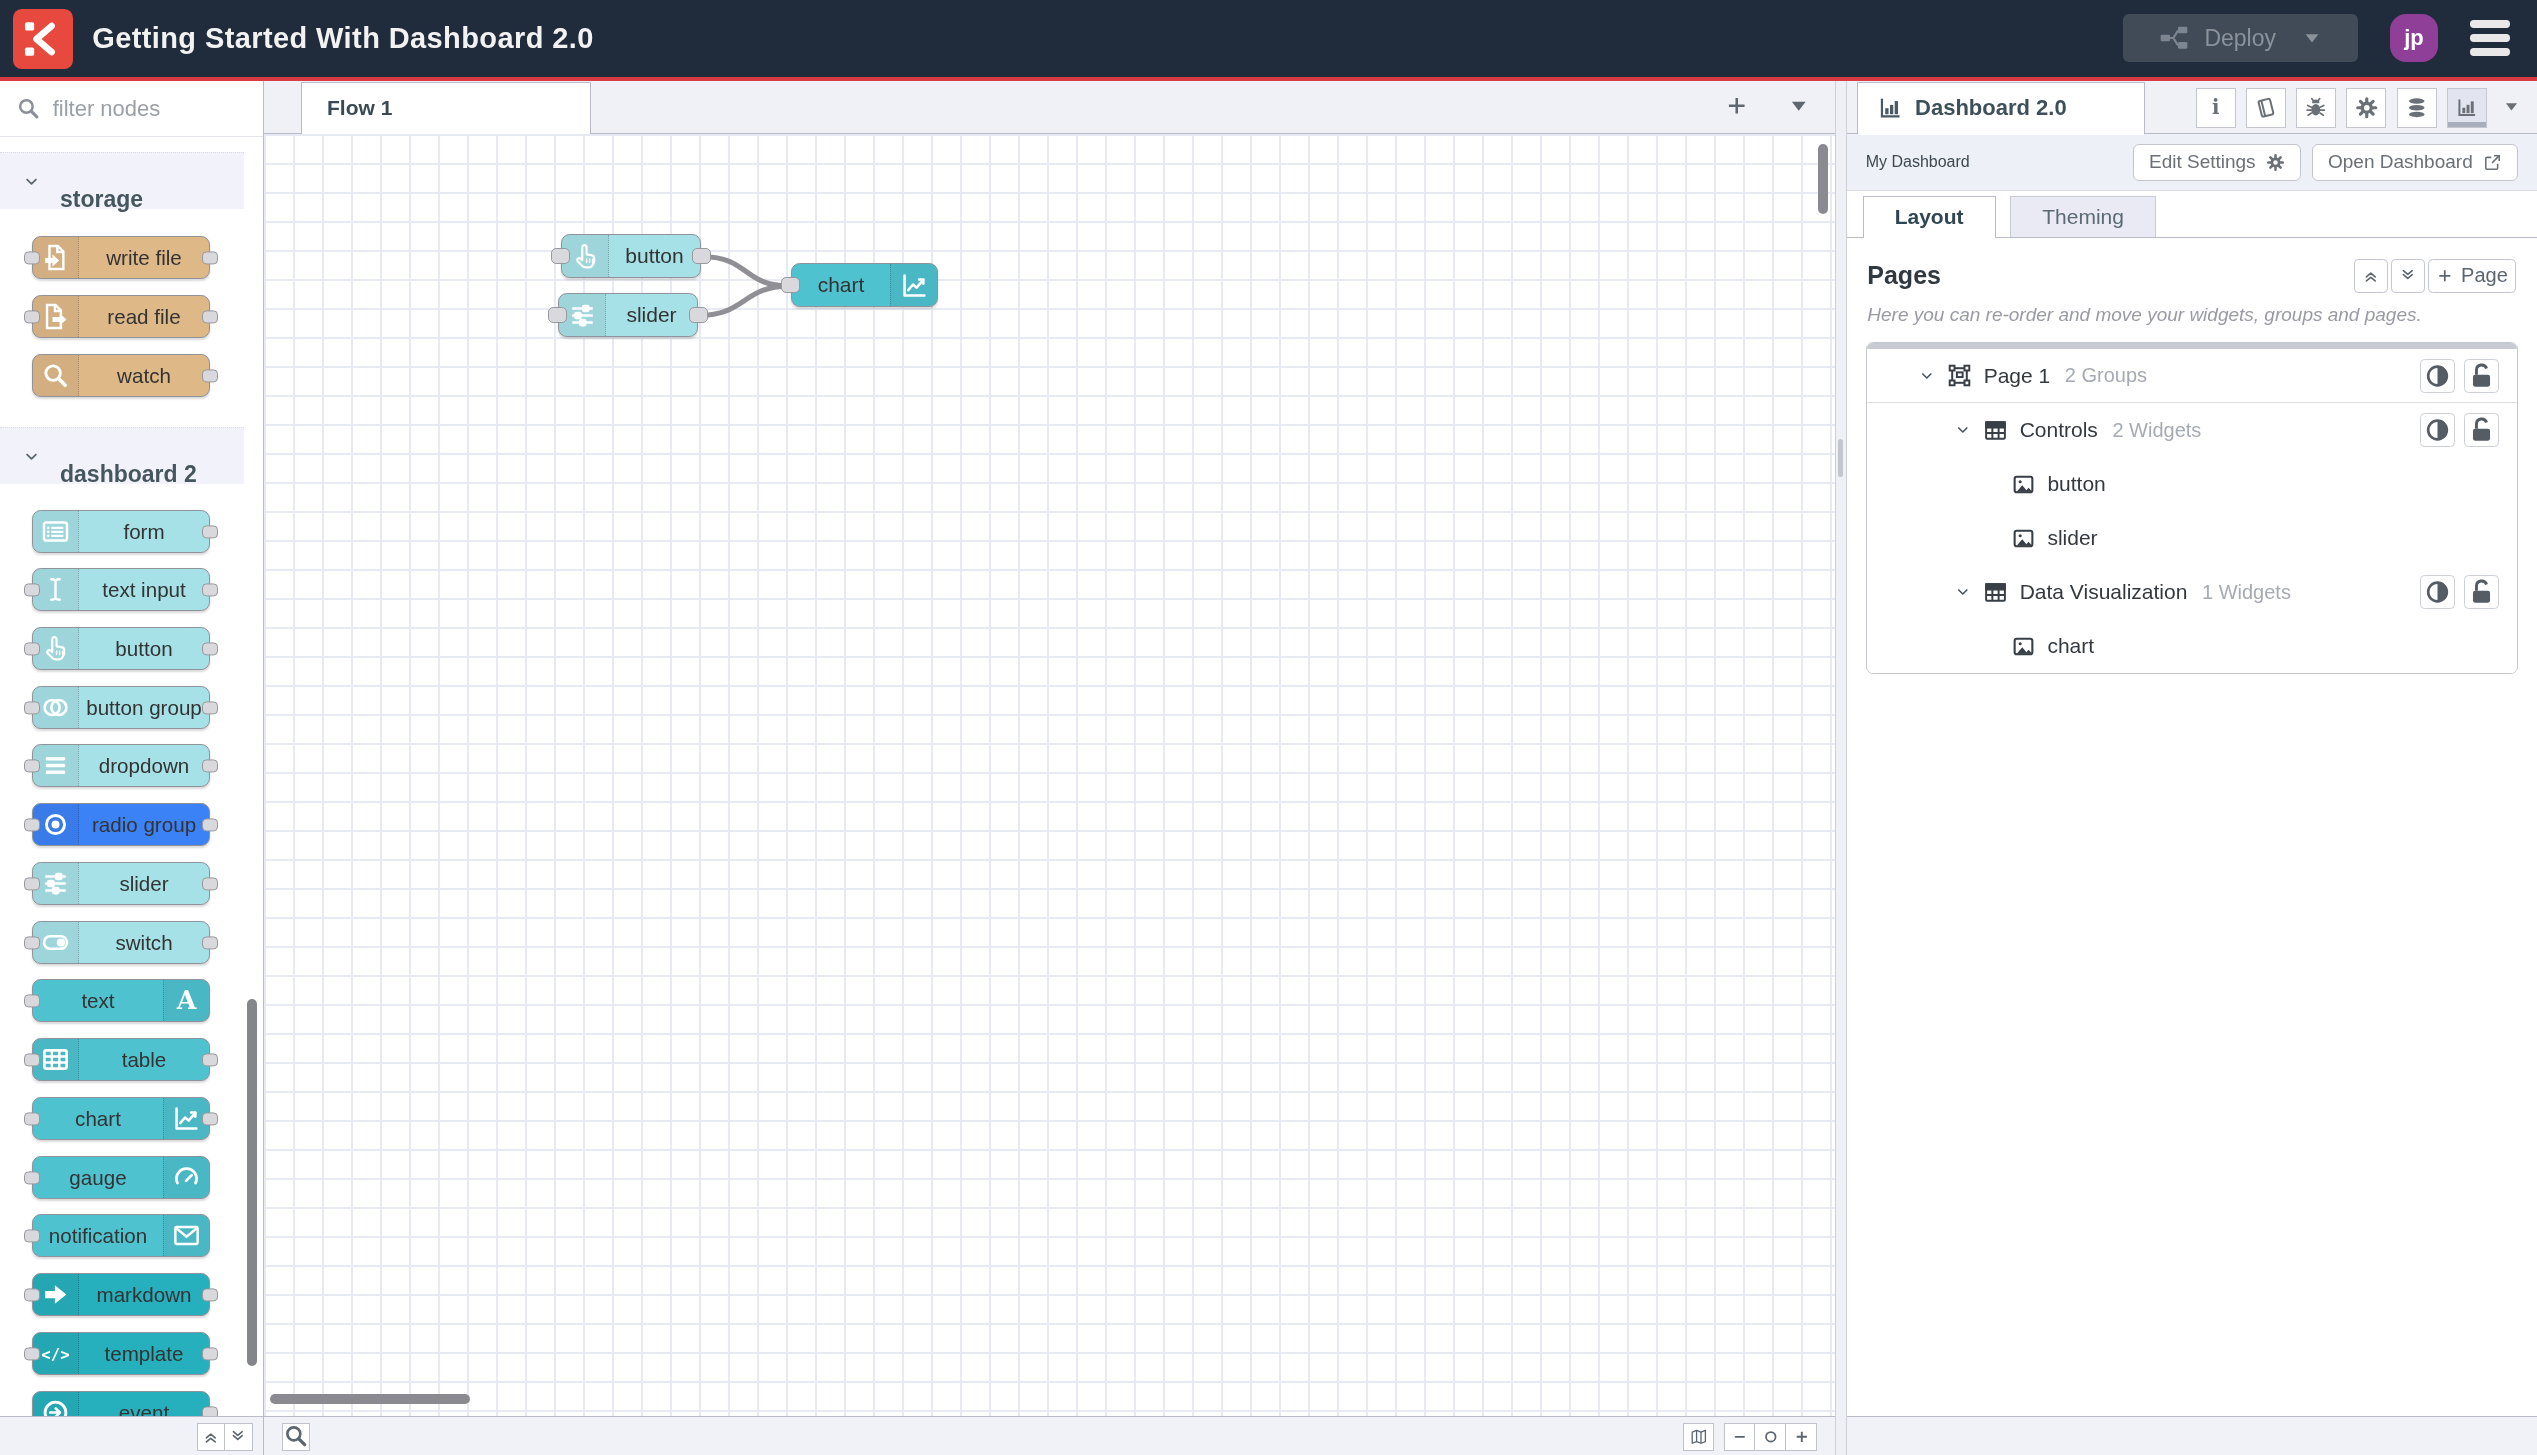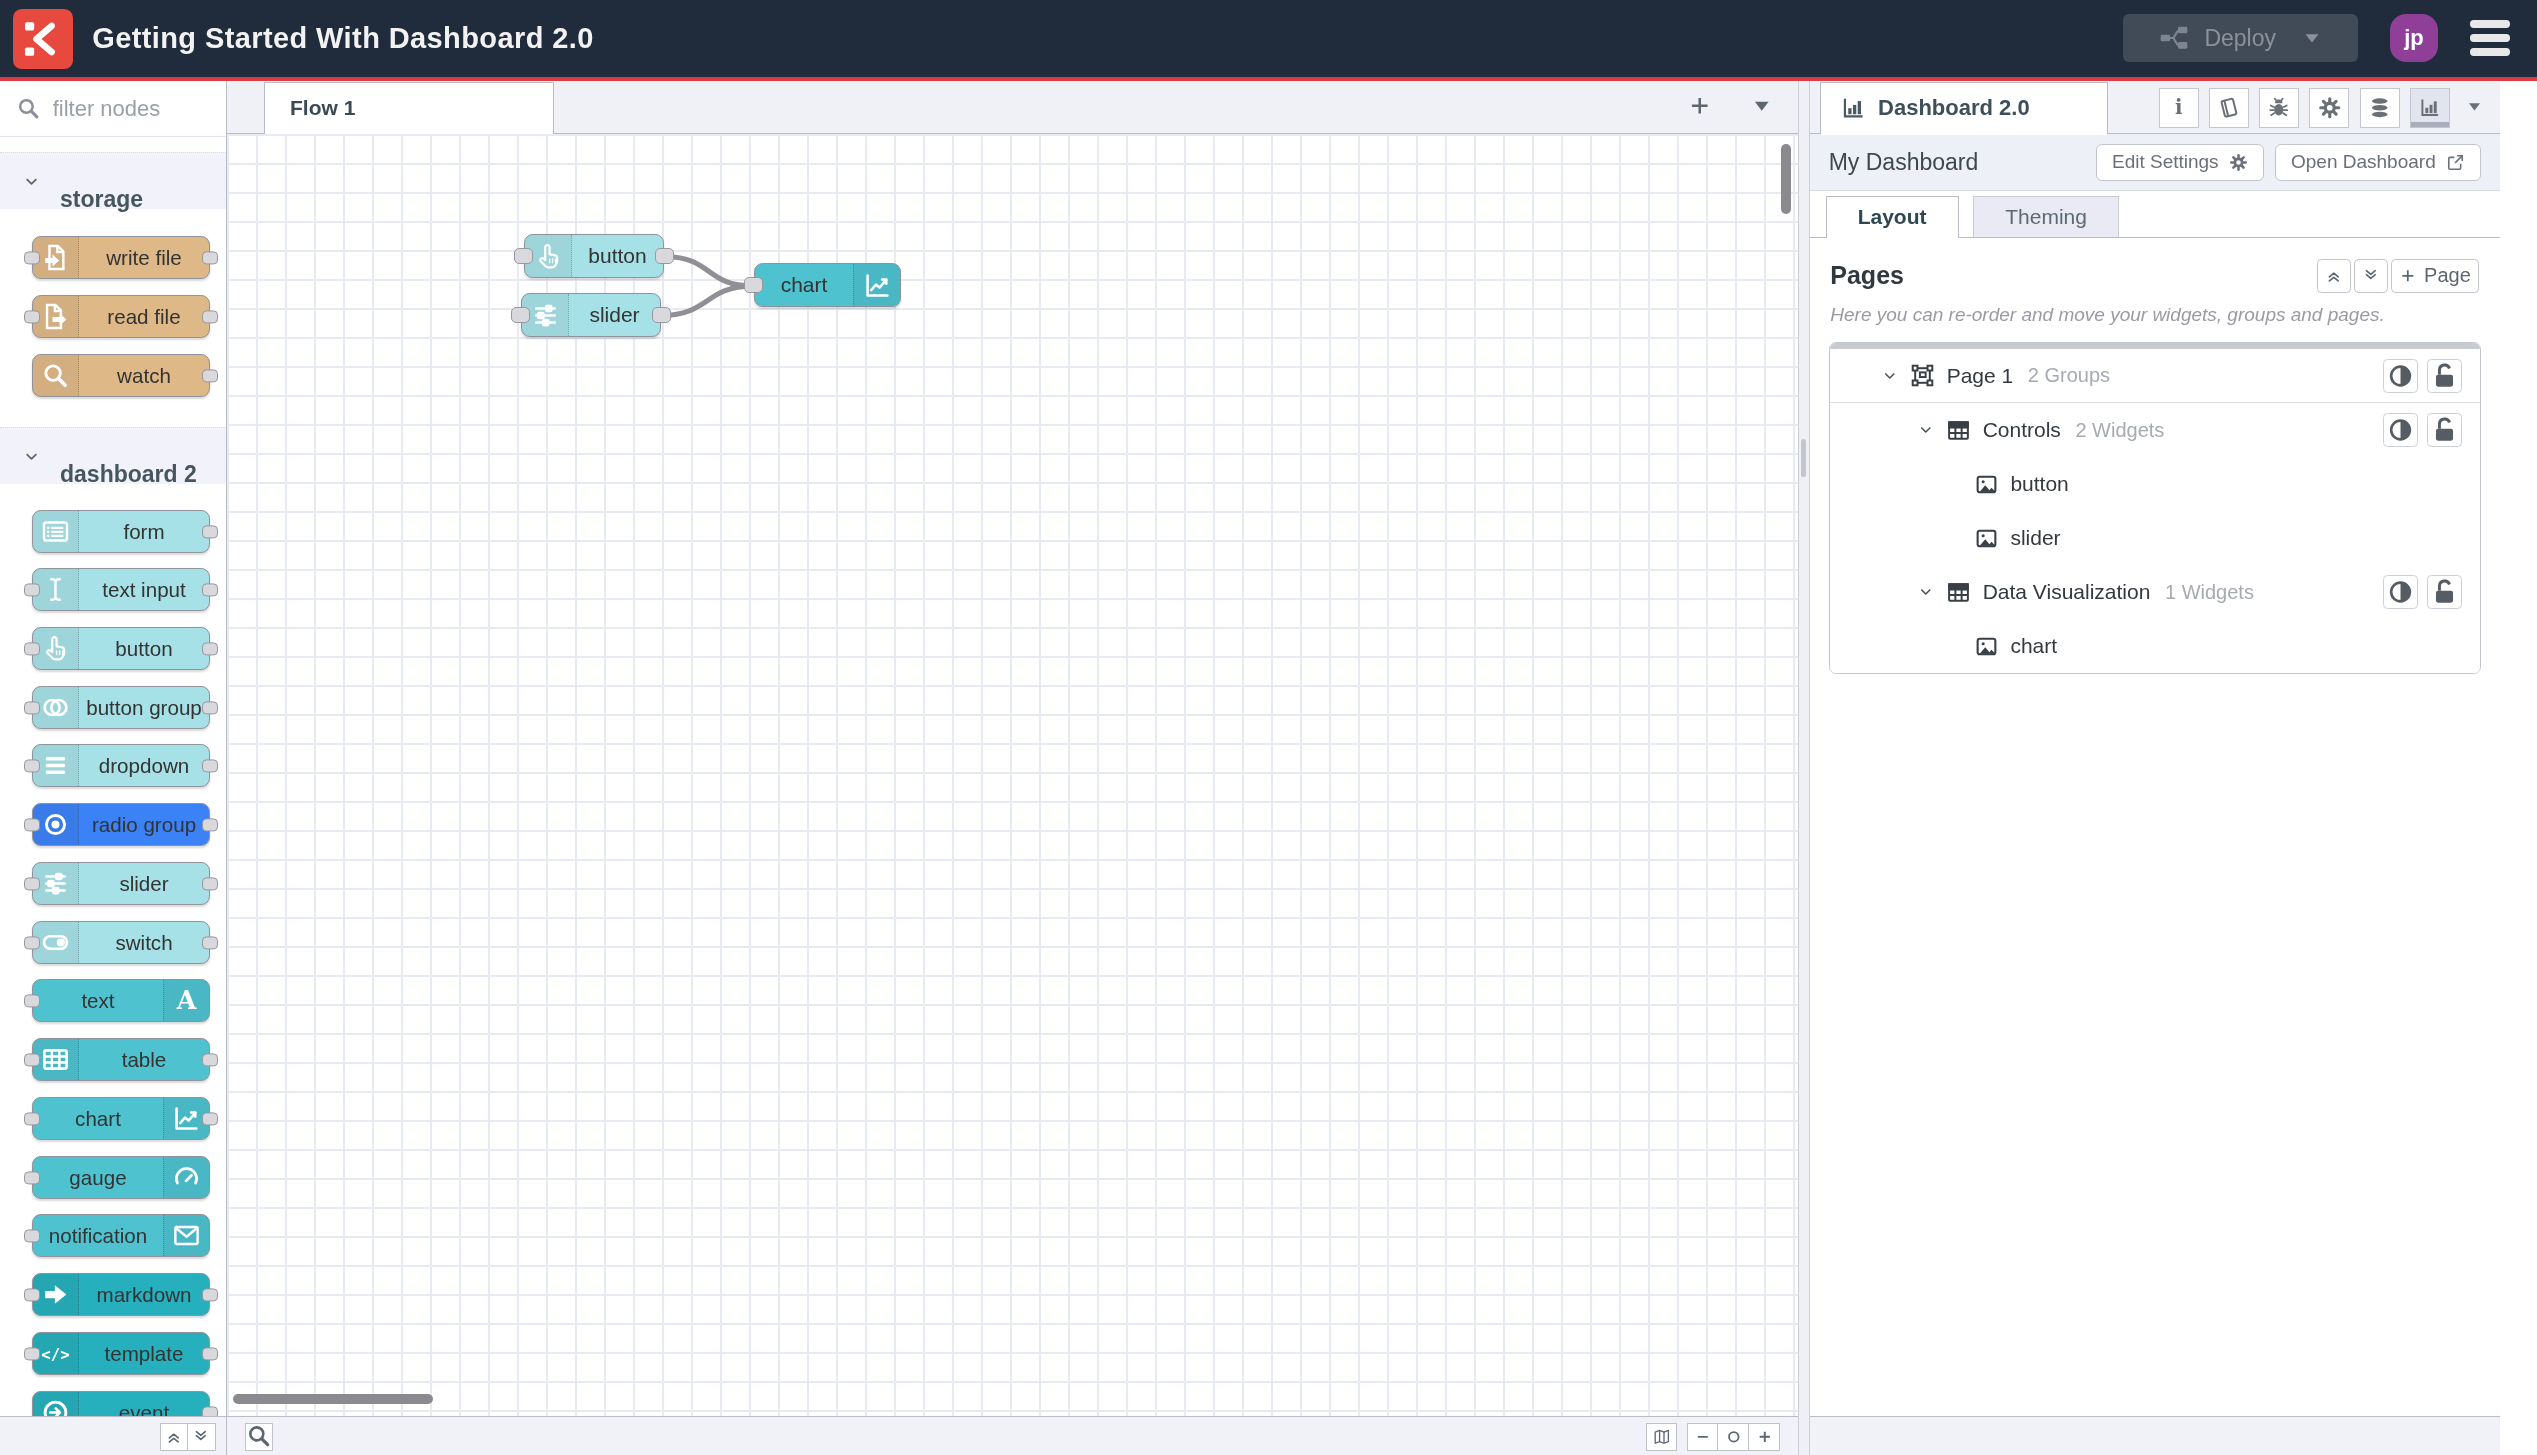--- a/index.html
+++ b/index.html
@@ -21,21 +21,21 @@
   .deploy-btn .caret { width:22px; height:22px; margin-left:10.3px; color:#8b929b; }
   .avatar { width:48px; height:48px; border-radius:16px; background:#8f3f97; color:#fff;
     font-size:22px; font-weight:bold; display:flex; align-items:center; justify-content:center; }
   .hamburger { display:flex; flex-direction:column; gap:6.6px; }
   .hamburger span { display:block; width:40px; height:7.3px; background:#e8e8e8; border-radius:3.7px; }
 
   
   .main { position:absolute; top:81px; left:0; width:2538px; height:1375px; display:flex; }
 
   
-  .palette { position:relative; width:227px; height:100%; background:#fff; border-right:1.5px solid #b9bcc6; }
+  .palette { position:relative; width:264px; height:100%; background:#fff; border-right:1.5px solid #b9bcc6; }
   .filter-box { position:relative; height:56px; border-bottom:1.5px solid #e3e4ec; display:flex; align-items:center; padding:0 16px; gap:11.7px; background:#fff; }
   .filter-box .ficon { width:25px; height:25px; color:#8b8f98; flex:none; }
   .filter-box input { border:none; outline:none; font-size:22px; color:#444; width:100%;
     font-family:"Liberation Sans", sans-serif; background:transparent; }
   .filter-box input::placeholder { color:#9aa0a8; }
   .palette-scroll { position:absolute; top:57px; bottom:40px; left:0; right:0; overflow:hidden; }
   .pal-cat { position:absolute; left:0; width:244px; height:57px; background:#f2f3fa;
     border-top:1.5px dotted #d9dae2; display:flex; align-items:center; padding-left:22px; gap:19px; cursor:pointer; }
   .pal-cat .cicon { width:19px; height:19px; color:#5c6670; }
   .pal-cat .clabel { font-size:23px; font-weight:bold; color:#46565f;margin-top:37px; }
@@ -95,21 +95,21 @@
     gap:11.7px; padding-left:19px; font-size:22px; font-weight:bold; color:#3d4f59; }
   .sb-tab svg { width:26.4px; height:26.4px; color:#4a5a64; }
   .sb-toolbar { position:absolute; right:16px; top:6.6px; display:flex; align-items:center; gap:10.3px; }
   .tool-btn { width:40px; height:40px; border:1.5px solid #c3c6cf; background:#fff; color:#6a7075;
     display:flex; align-items:center; justify-content:center; cursor:pointer; }
   .tool-btn svg { width:23.5px; height:23.5px; }
   .tool-btn.active { background:#e2e4f0; box-shadow:inset 0 -5.1px 0 #a9aebc; }
   .tool-caret { color:#6a7075; margin-left:4.4px; } .tool-caret svg { width:19px; height:19px; }
   .dash-header { height:57px; background:#eef0f7; border-bottom:1.5px solid #d8dae2; display:flex;
     align-items:center; padding:0 19px; flex:none; }
-  .dash-title { font-size:23px; color:#3d4850; }
+  .dash-title { font-size:16px; color:#3d4850; }
   .dash-actions { margin-left:auto; display:flex; gap:11.7px; }
   .sb-btn { height:37px; background:#fff; border:1.5px solid #c3c5cc; border-radius:5.9px; display:flex;
     align-items:center; gap:10.3px; padding:0 14.7px; font-size:19px; color:#6b7076; cursor:pointer; }
   .sb-btn svg { width:19px; height:19px; }
   .lt-tabs { position:relative; height:47px; border-bottom:1.5px solid #b9bcc6; padding-left:16px;
     display:flex; align-items:flex-end; gap:14.7px; flex:none; background:#fff; }
   .lt-tab { height:43px; display:flex; align-items:center; justify-content:center; font-size:21px; padding:0 31px; margin-bottom:-1.5px; }
   .lt-tab.active { background:#fff; border:1.5px solid #b9bcc6; border-bottom:1.5px solid #fff;
     font-weight:bold; color:#2f4653; }
   .lt-tab.inactive { background:#e9eaf3; border:1.5px solid #c9ccd4; border-bottom:none; color:#5b6a74; margin-bottom:0; height:41px; }

